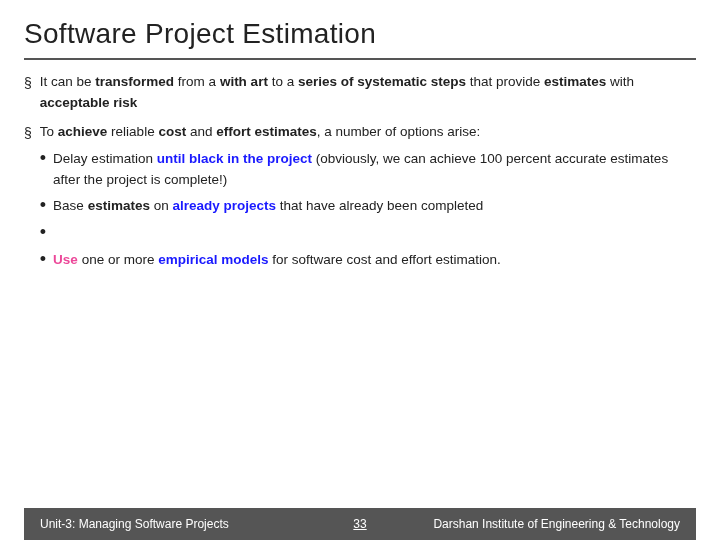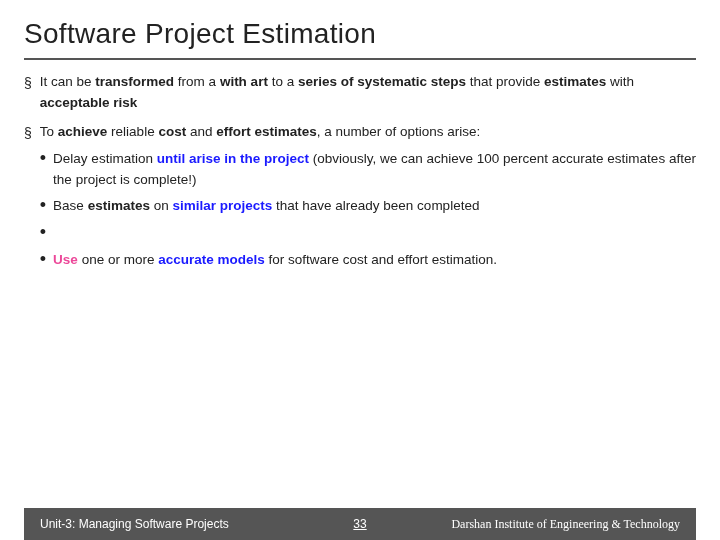--- a/index.html
+++ b/index.html
@@ -100,21 +100,20 @@
 
     .footer-center {
       flex: 0 0 auto;
       padding: 0 20px;
       text-decoration: underline;
     }
 
     .footer-right {
       flex: 1;
       text-align: right;
-      font-family: Liberation Serif, serif;
     }
   </style>
 </head>
 <body>
 
 <div class="slide-container">
   <h1 class="title">Software Project Estimation</h1>
   <hr class="title-divider">
 
   <div class="content">
@@ -129,39 +128,39 @@
     <div class="bullet-item">
       <span class="bullet-square">§</span>
       <div>
         To <strong>achieve</strong> reliable <strong>cost</strong> and <strong>effort estimates</strong>, a number of options arise:
 
         <div class="sub-bullets">
 
           <div class="sub-bullet-item">
             <span class="sub-bullet-dot">•</span>
             <div>
-              Delay estimation <strong class="blue">until arise in the project</strong> (obviously, we can achieve 100 percent accurate estimates after the project is complete!)
+              Delay estimation <strong class="blue">until black in the project</strong> (obviously, we can achieve 100 percent accurate estimates after the project is complete!)
             </div>
           </div>
 
           <div class="sub-bullet-item">
             <span class="sub-bullet-dot">•</span>
             <div>
-              Base <strong>estimates</strong> on <strong class="blue">similar projects</strong> that have already been completed
+              Base <strong>estimates</strong> on <strong class="blue">already projects</strong> that have already been completed
             </div>
           </div>
 
           <div class="sub-bullet-item">
             <span class="sub-bullet-dot">•</span>
           </div>
 
           <div class="sub-bullet-item">
             <span class="sub-bullet-dot">•</span>
             <div>
-              <strong class="red">Use</strong> one or more <strong class="blue">accurate models</strong> for software cost and effort estimation.
+              <strong class="red">Use</strong> one or more <strong class="blue">empirical models</strong> for software cost and effort estimation.
             </div>
           </div>
 
         </div>
       </div>
     </div>
 
   </div>
 
   <div class="footer">

